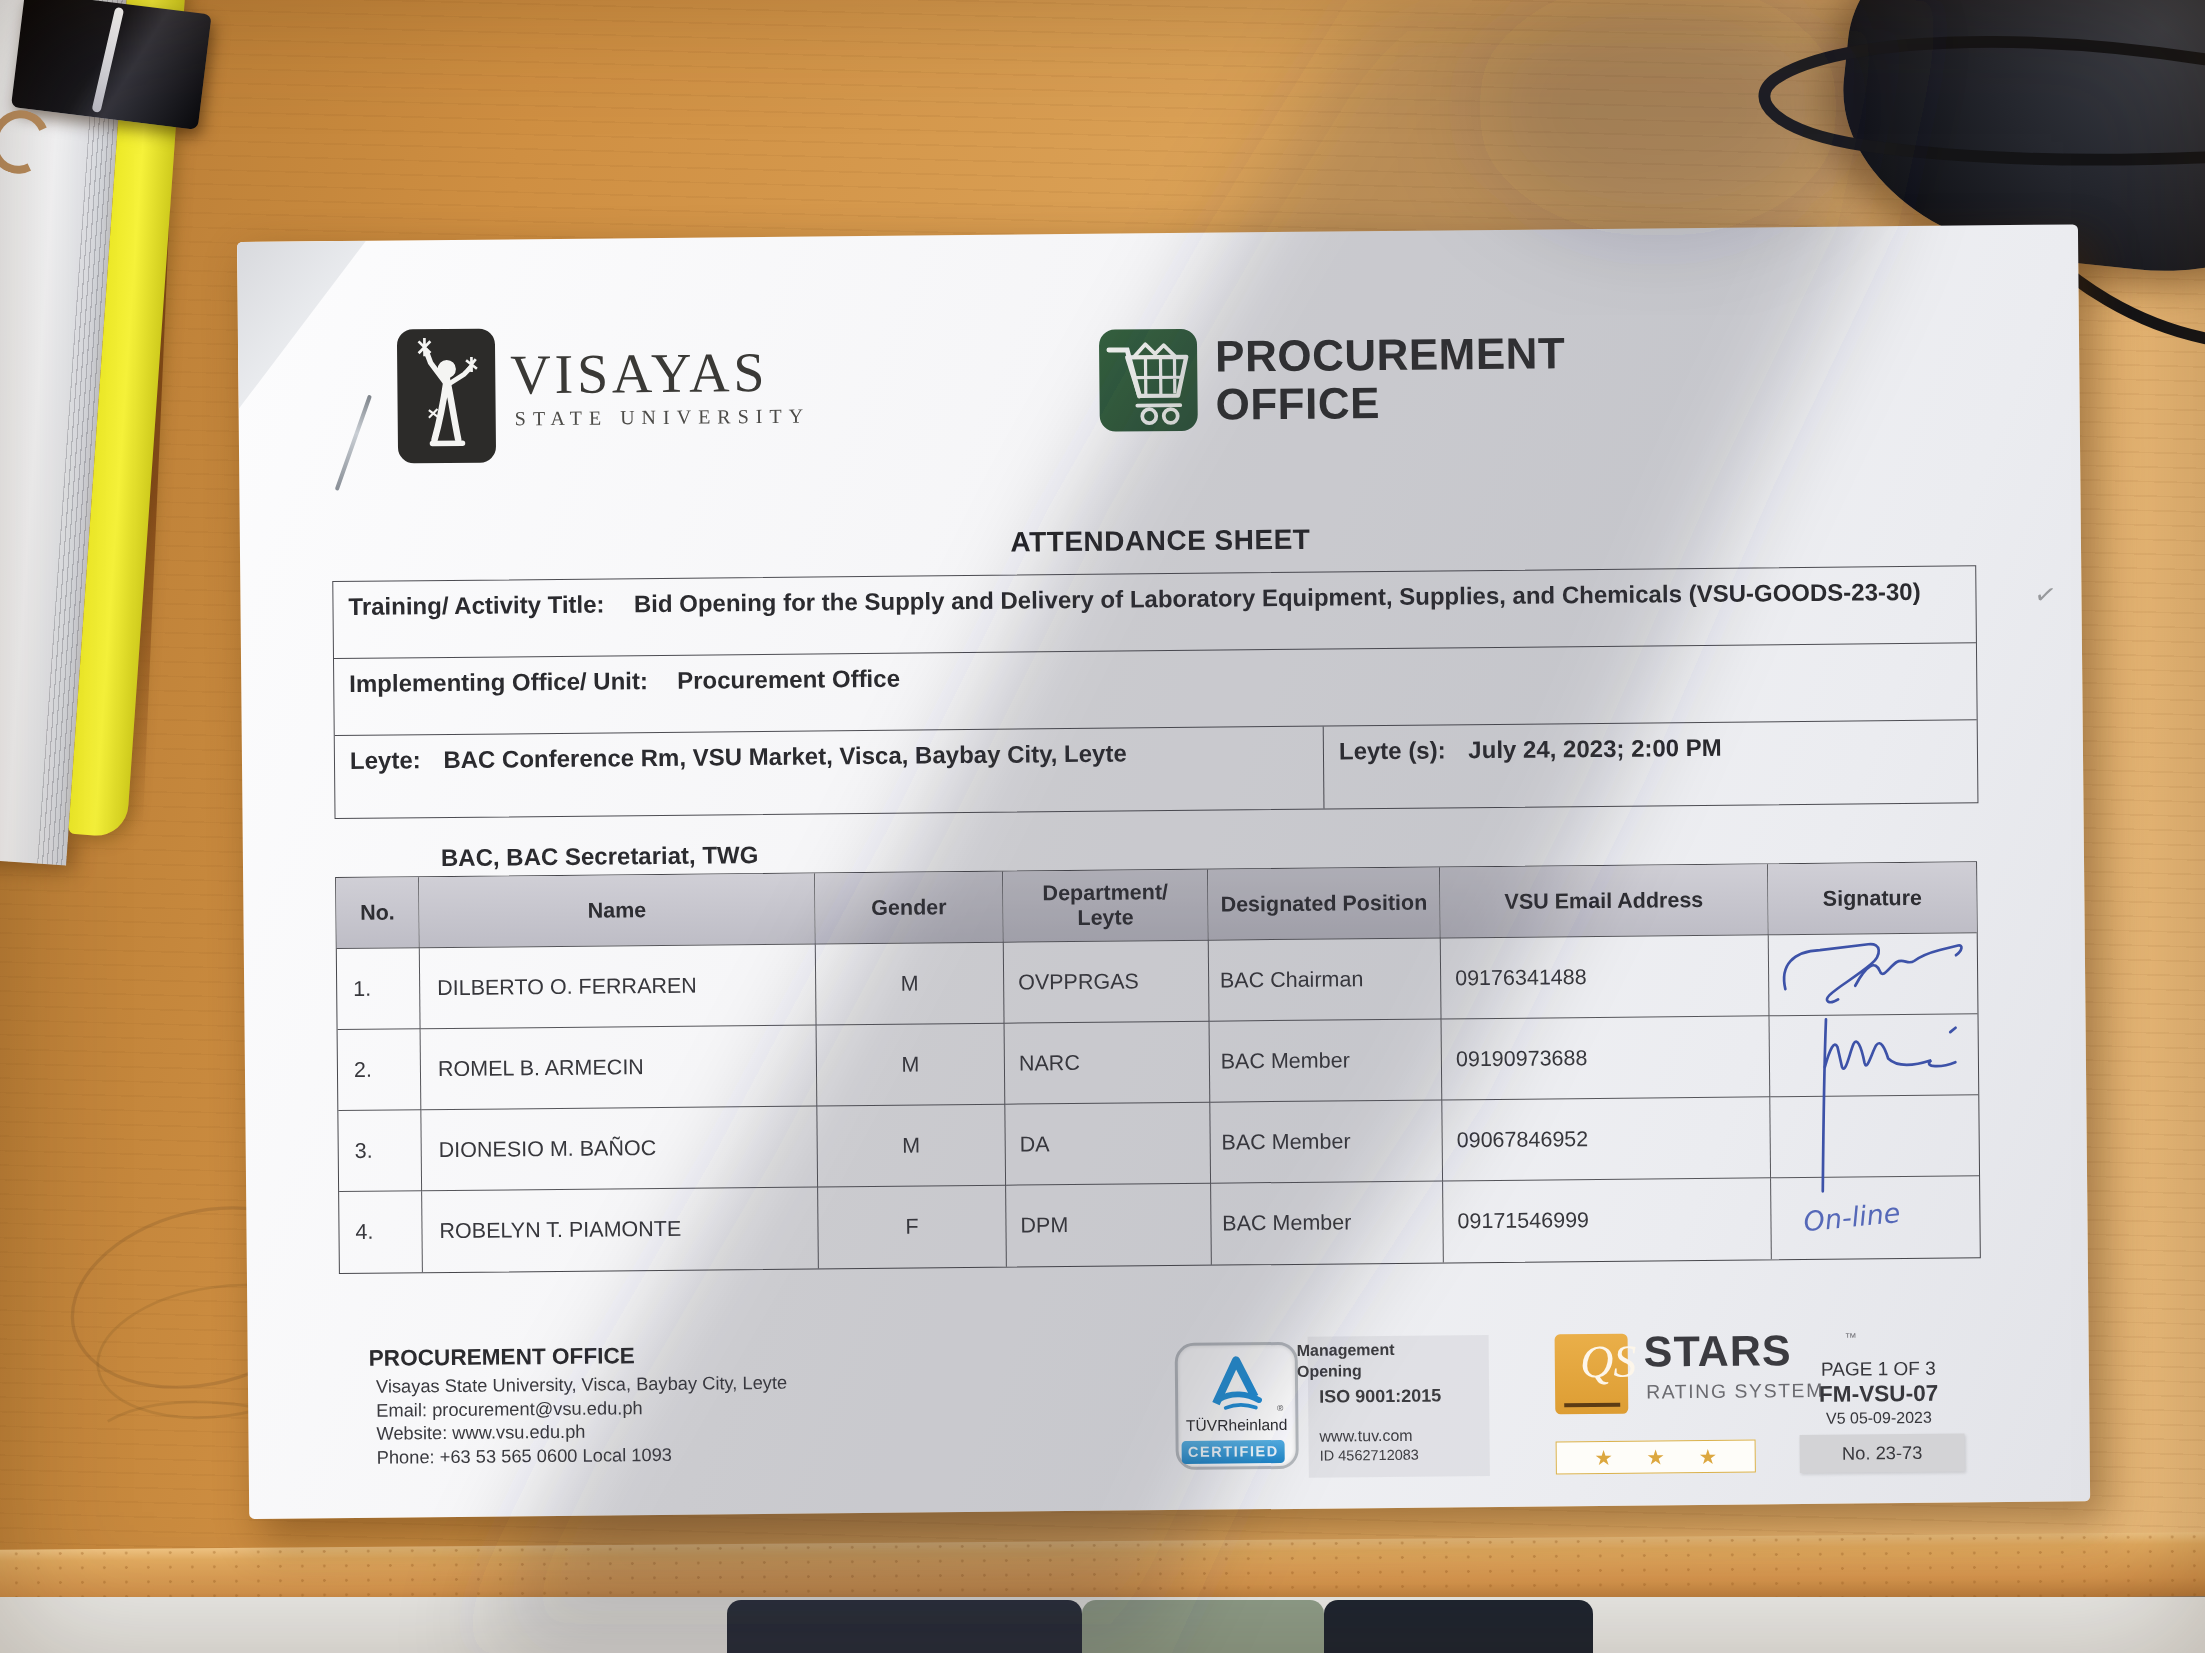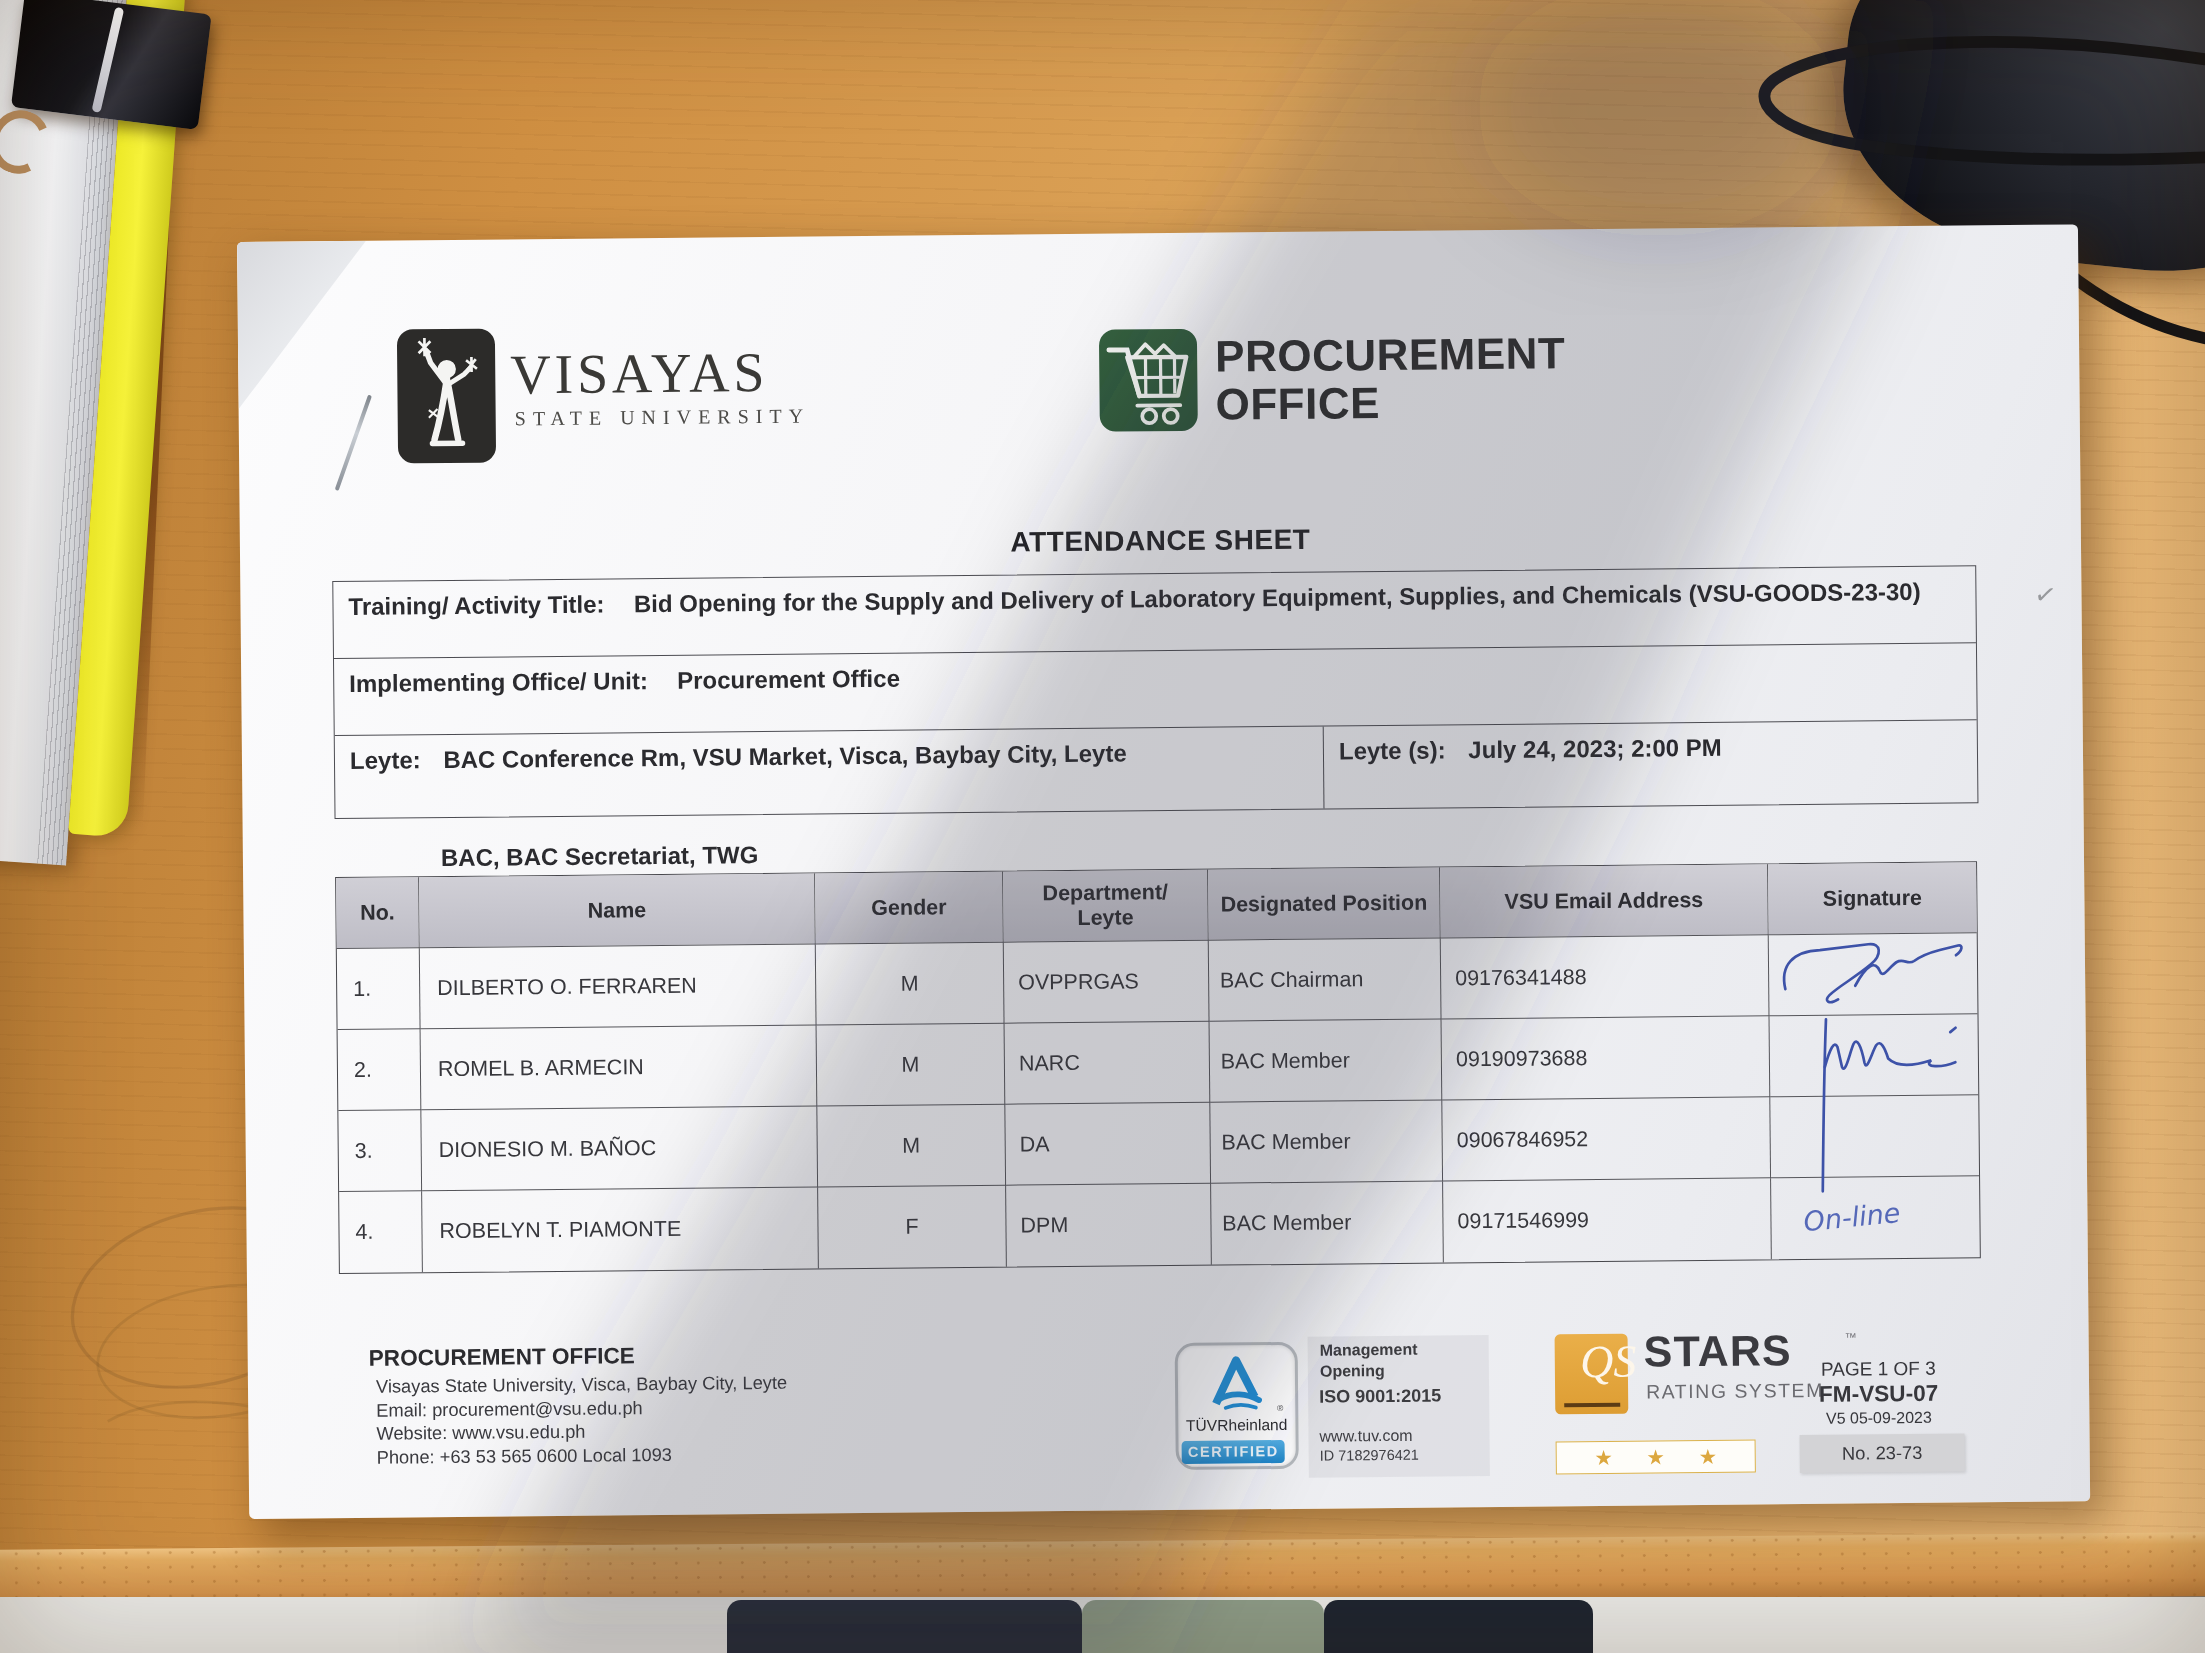--- a/index.html
+++ b/index.html
@@ -118,21 +118,21 @@
 
   .tuv-badge{position:absolute;left:927px;top:1110px;width:117px;height:121px;border-radius:19.4px;
     background:#fdfdfe;border:3.8px solid #b4b8bd;box-shadow:inset 0 0 4.3px rgba(0,0,0,.15);}
   .tuv-word{position:absolute;left:4.3px;top:71px;width:108px;text-align:center;font-size:15.6px;color:#2b2b2e;}
   .tuv-reg{position:absolute;right:12px;top:58px;font-size:8.6px;color:#4a4a4e;}
   .tuv-bar{position:absolute;left:3.2px;bottom:3.2px;width:103px;height:22.6px;border-radius:4.3px;
     background:linear-gradient(#55b1e4,#1f86c8);color:#eef7fd;font-size:14.5px;font-weight:bold;
     letter-spacing:1.6px;text-align:center;line-height:22.6px;}
   .tuv-tape{position:absolute;left:1060px;top:1105px;width:181px;height:141px;
     background:rgba(214,214,218,.55);}
-  .ms-line{position:absolute;left:1072px;font-size:16px;font-weight:bold;color:#3c3c40;}
+  .ms-line{position:absolute;left:1049px;font-size:16px;font-weight:bold;color:#3c3c40;}
   .ms1{top:1110px;} .ms2{top:1131px;}
   .ms-iso{position:absolute;left:1071px;top:1155px;font-size:18px;font-weight:bold;color:#3c3c40;}
   .tuv-web{position:absolute;left:1071px;top:1196px;font-size:16px;color:#3f3f44;text-align:right;}
   .tuv-id{position:absolute;left:1071px;top:1216px;font-size:14.5px;color:#3f3f44;}
 
   .qs-badge{position:absolute;left:1307px;top:1105px;width:73px;height:80px;border-radius:5.4px;
     background:linear-gradient(#eaaf49,#dd9d33);}
   .qs-letters{position:absolute;left:0;top:1.1px;width:73px;text-align:center;
     font-family:"Liberation Serif",serif;font-style:italic;font-size:46px;color:#fdf6ea;padding-left:17px;}
   .qs-underline{position:absolute;left:8.6px;bottom:7.5px;width:56px;height:3.8px;background:#5d3c14;}
@@ -330,21 +330,21 @@
       </svg>
       <div class="tuv-reg">®</div>
       <div class="tuv-word">TÜVRheinland</div>
       <div class="tuv-bar">CERTIFIED</div>
     </div>
     <div class="tuv-tape"></div>
     <div class="ms-line ms1">Management</div>
     <div class="ms-line ms2">Opening</div>
     <div class="ms-iso">ISO 9001:2015</div>
     <div class="tuv-web">www.tuv.com</div>
-    <div class="tuv-id">ID  7182976421</div>
+    <div class="tuv-id">ID  4562712083</div>
 
     <div class="qs-badge">
       <div class="qs-letters">QS</div>
       <div class="qs-underline"></div>
     </div>
     <div class="qs-stars-word">STARS</div>
     <div class="qs-tm">™</div>
     <div class="qs-subtitle">RATING SYSTEM</div>
     <div class="qs-starbar">
       <span>★ ★ ★</span>

